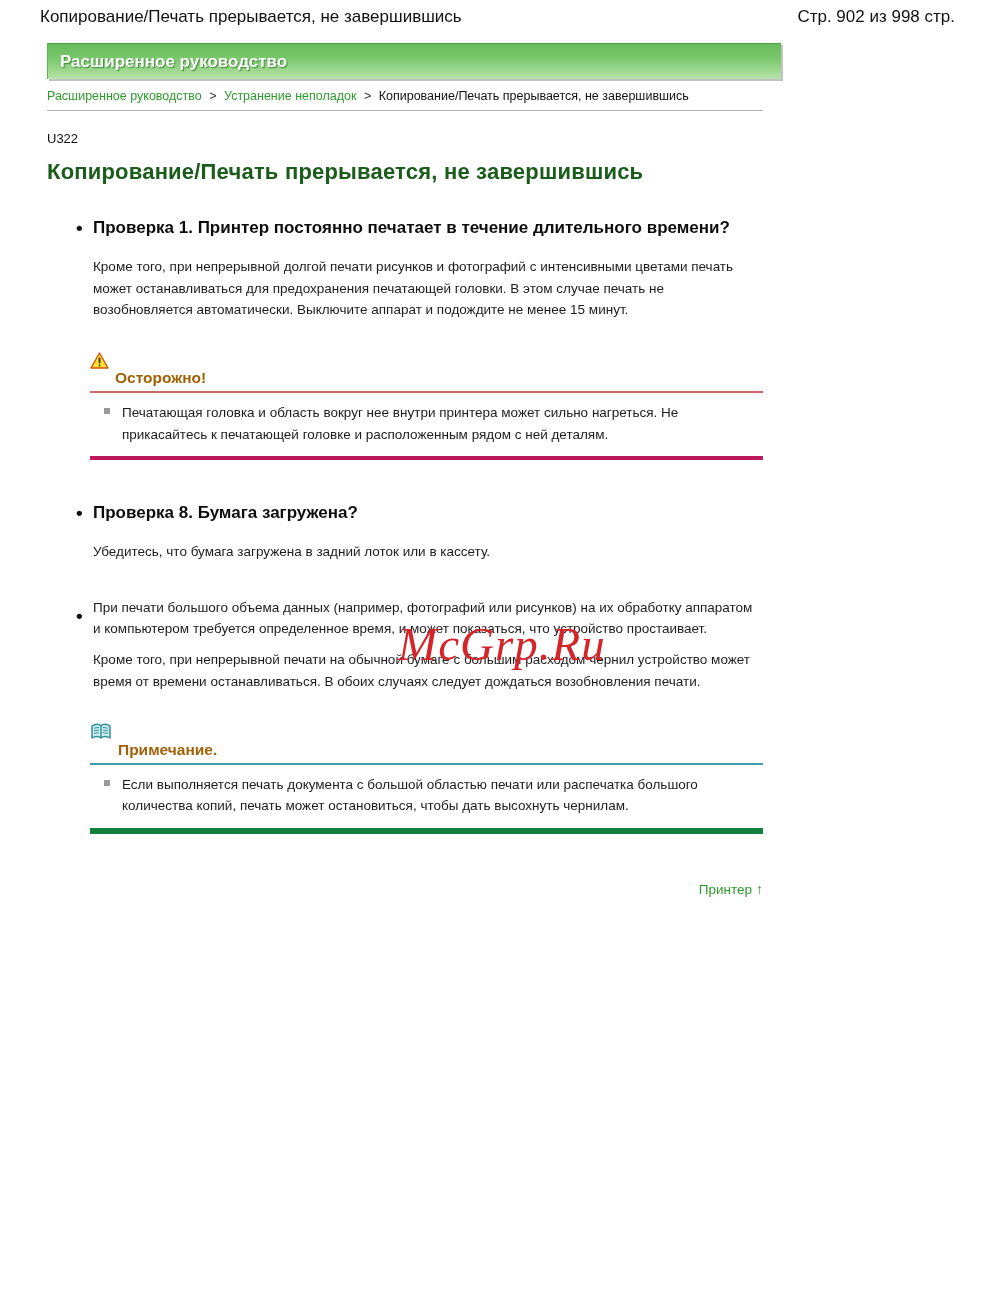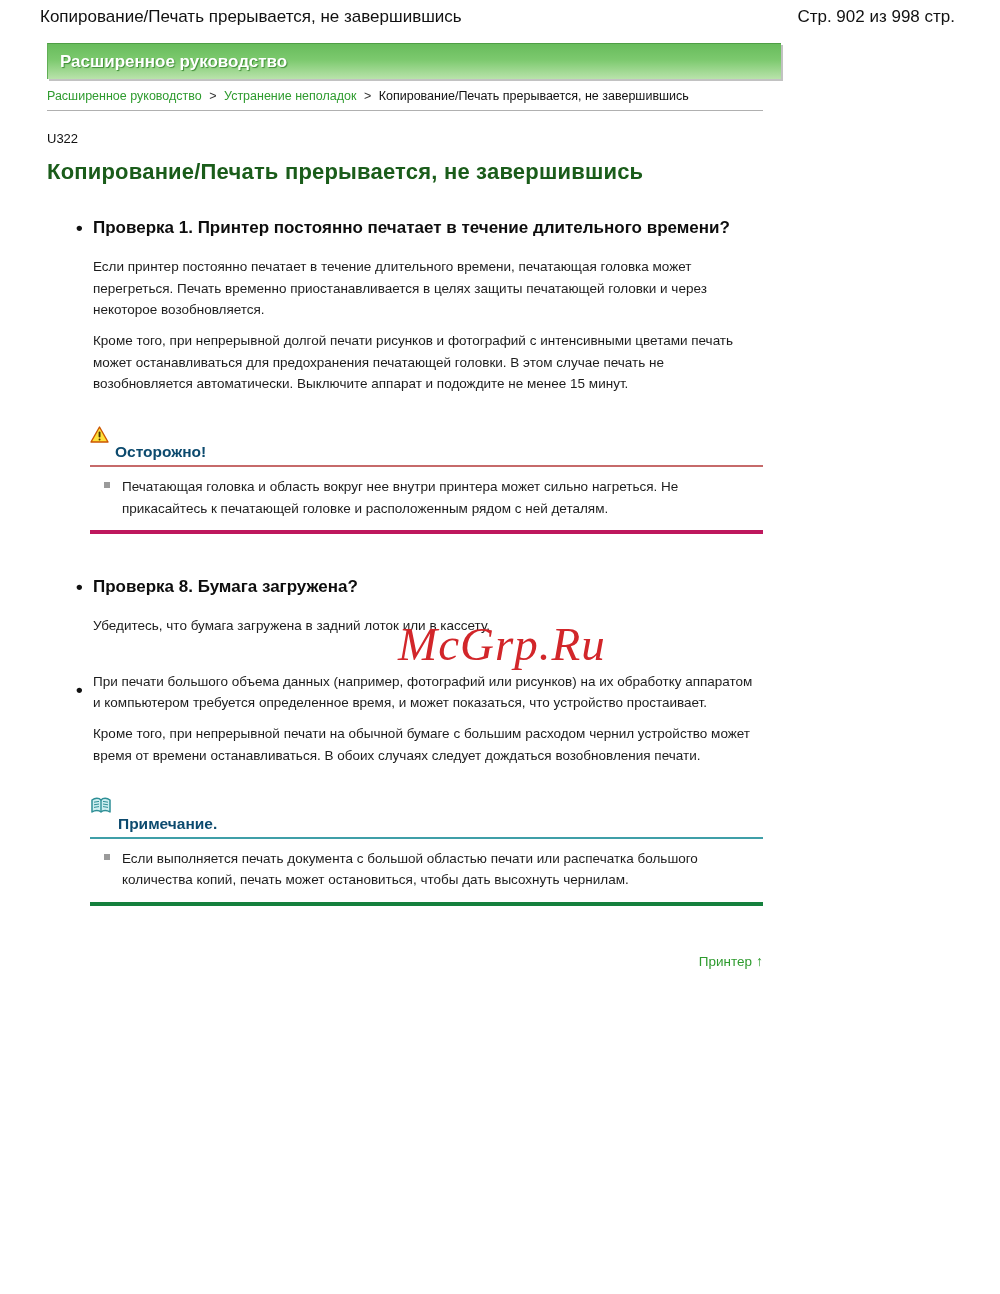--- a/index.html
+++ b/index.html
@@ -62,24 +62,24 @@
   }
   .check-heading {
     font-size: 17px; font-weight: bold; color: #0d0d0d;
     line-height: 2.2; max-width: 650px; margin-bottom: 2px;
   }
   .body-text { font-size: 13.5px; line-height: 1.58; color: #1c1c1c; max-width: 670px; margin: 10px 0; }
 
   
   .alert { margin-top: 17px; margin-left: -3px; width: 673px; }
   .alert-title-row { display: flex; align-items: center; gap: 6px; margin-bottom: 4px; }
-  .alert-title { font-size: 15.5px; font-weight: bold; color: #0c4a6e; margin-top: 32px; }
+  .alert-title { font-size: 15.5px; font-weight: bold; color: #a16207; margin-top: 32px; }
   .alert-body { padding: 9px 0 11px 0; }
   .alert.caution .alert-body { border-top: 2px solid #c66a6a; border-bottom: 4px solid #be185d; }
-  .alert.note .alert-body { border-top: 2px solid #3f9fa8; border-bottom: 4px solid #15803d; }
+  .alert.note .alert-body { border-top: 2px solid #3f9fa8; border-bottom: 6px solid #15803d; }
   .alert-item { display: flex; align-items: flex-start; padding-left: 14px; }
   .sq {
     flex: 0 0 auto; width: 6px; height: 6px; background: #9a9a9a; margin: 6px 12px 0 0;
   }
   .alert-item-text { font-size: 13.5px; line-height: 1.58; color: #1c1c1c; max-width: 630px; }
 
   .icon { display: inline-block; flex: 0 0 auto; }
 
   
   .back-top-row { width: 716px; text-align: right; margin-top: 46px; padding-bottom: 20px; }
@@ -122,21 +122,20 @@
     <hr class="rule">
 
     <div class="code">U322</div>
 
     <h1 class="title">Копирование/Печать прерывается, не завершившись</h1>
 
     <ul class="checks">
 
       <li>
         <div class="check-heading">Проверка 1. Принтер постоянно печатает в течение длительного времени?</div>
-        <p class="body-text">Если принтер постоянно печатает в течение длительного времени, печатающая головка может перегреться. Печать временно приостанавливается в целях защиты печатающей головки и через некоторое возобновляется.</p>
         <p class="body-text">Кроме того, при непрерывной долгой печати рисунков и фотографий с интенсивными цветами печать может останавливаться для предохранения печатающей головки. В этом случае печать не возобновляется автоматически. Выключите аппарат и подождите не менее 15 минут.</p>
 
         <div class="alert caution">
           <div class="alert-title-row">
             <span class="icon">
               <svg width="19" height="17" viewBox="0 0 19 17">
                 <polygon points="9.5,1 18,16 1,16" fill="#ffe13a" stroke="#cc5500" stroke-width="1.4" stroke-linejoin="round"></polygon>
                 <rect x="8.6" y="5.5" width="1.9" height="6" rx="0.9" fill="#4a3200"></rect>
                 <rect x="8.6" y="12.6" width="1.9" height="1.9" rx="0.9" fill="#4a3200"></rect>
               </svg>

